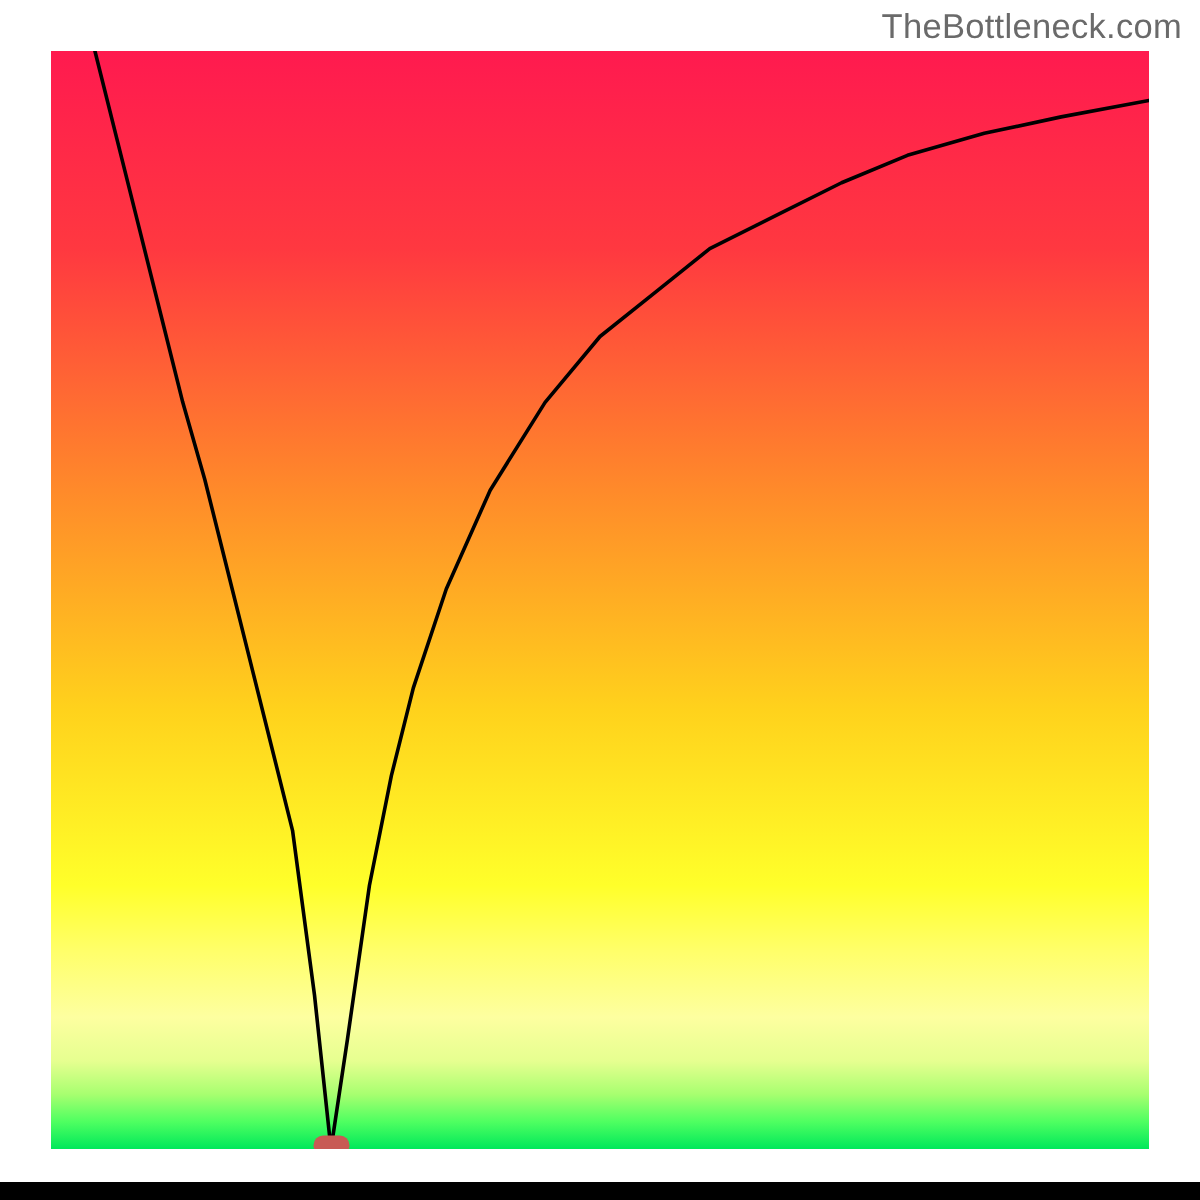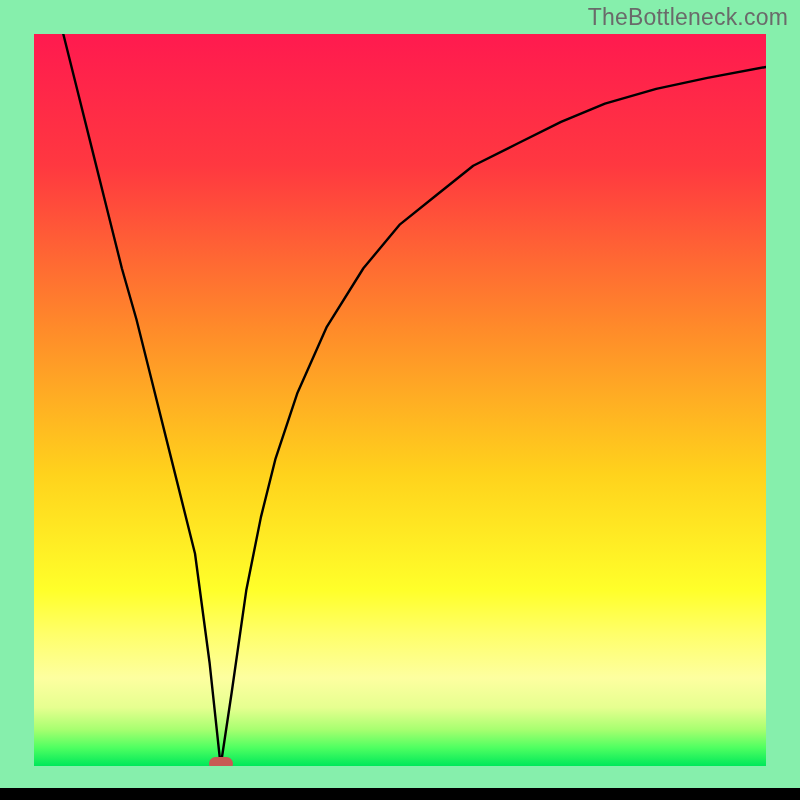--- a/index.html
+++ b/index.html
@@ -8,21 +8,21 @@
     width: 800px;
     height: 800px;
     overflow: hidden;
     background: #000;
     font-family: Arial, Helvetica, sans-serif;
   }
   .frame {
     position: relative;
     width: 800px;
     height: 788px;
-    background: #86efac;
+    background: #ffffff;
   }
   .plot-area {
     position: absolute;
     left: 34px;
     top: 34px;
     width: 732px;
     height: 732px;
     overflow: hidden;
   }
   .gradient {

